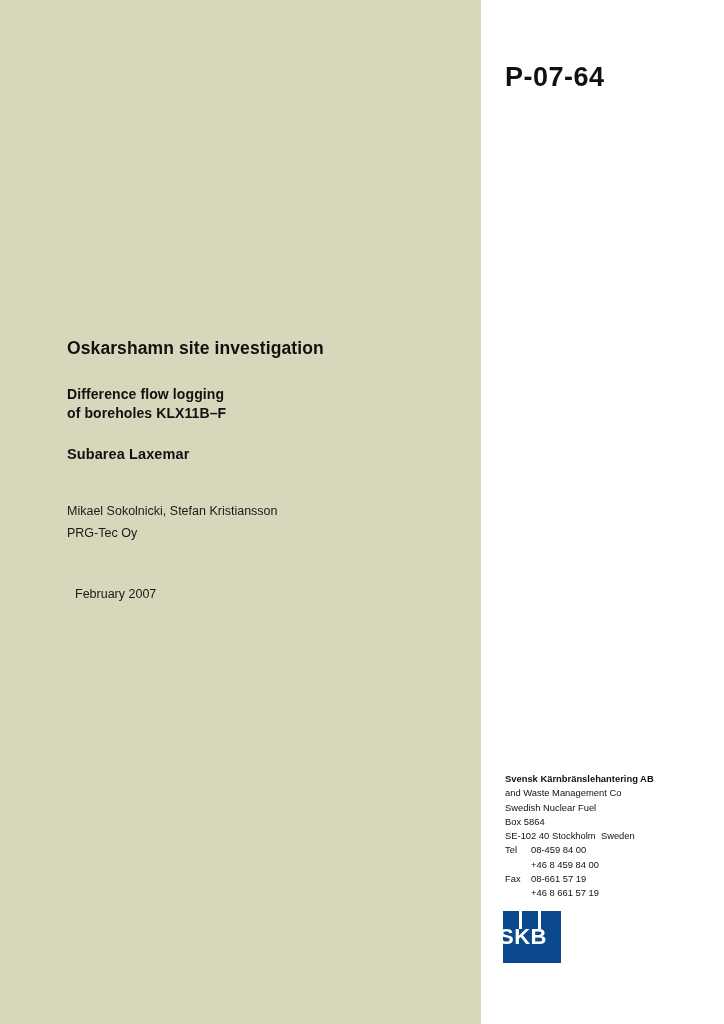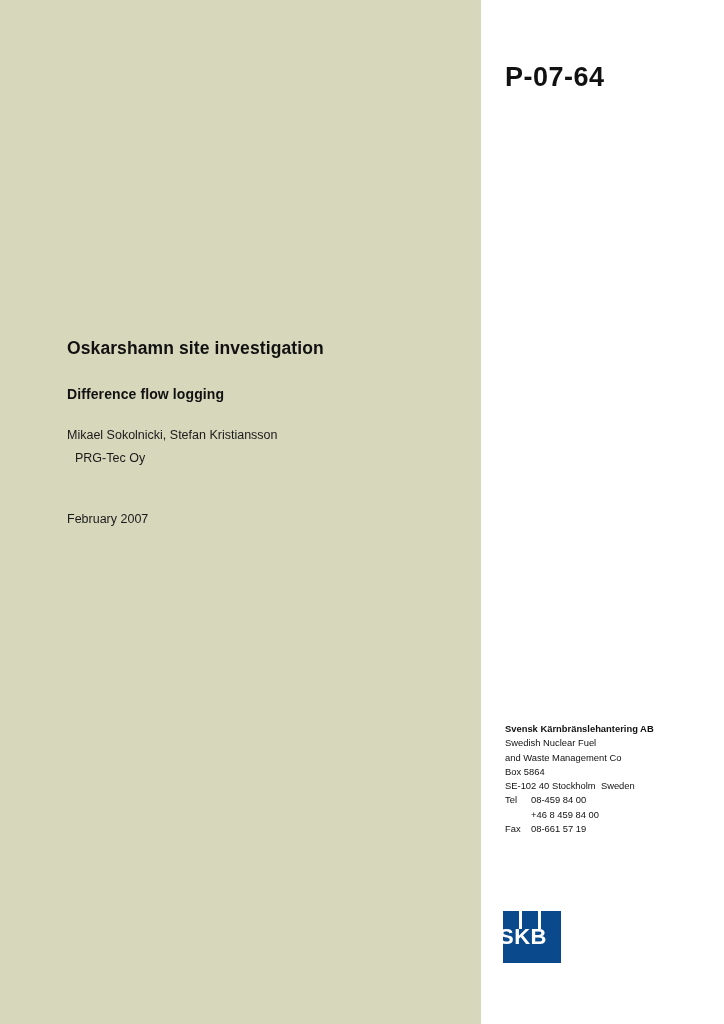--- a/index.html
+++ b/index.html
@@ -78,33 +78,33 @@
   }
   .authors {
     font-size: 12.5px;
     color: #1a1a1a;
     margin: 16px 0 3px 0;
     line-height: 1.55;
   }
   .affiliation {
     font-size: 12.5px;
     color: #1a1a1a;
-    margin: 0 0 44px 8px;
+    margin: 0 0 44px 0;
     line-height: 1.55;
   }
   .date {
     font-size: 12.5px;
     color: #1a1a1a;
-    margin: 0;
+    margin: 8px;
   }
   
   .publisher {
     position: absolute;
     left: 505px;
-    top: 722px;
+    top: 772px;
     width: 210px;
     font-size: 9.4px;
     line-height: 1.52;
     color: #111111;
   }
   .publisher .org {
     font-weight: bold;
     font-size: 9.4px;
     margin-bottom: 0px;
   }
@@ -165,43 +165,49 @@
 
   <div class="left-panel"></div>
   <div class="right-panel"></div>
 
   <div class="report-number">P-07-64</div>
 
   <div class="title-block">
     <p class="site-investigation">Oskarshamn site investigation</p>
     <p class="main-title">
       <span>Difference flow logging</span><br>
+      <span>of boreholes KLX11B–F</span>
     </p>
+    <p class="subtitle">Subarea Laxemar</p>
     <p class="authors">Mikael Sokolnicki, Stefan Kristiansson</p>
     <p class="affiliation">PRG-Tec Oy</p>
     <p class="date">February 2007</p>
   </div>
 
   <div class="publisher">
     <div class="org">Svensk Kärnbränslehantering AB</div>
+    <div class="line">and Waste Management Co</div>
     <div class="line">Swedish Nuclear Fuel</div>
-    <div class="line">and Waste Management Co</div>
     <div class="line">Box 5864</div>
     <div class="line">SE-102 40 Stockholm  Sweden</div>
     <div class="phone-row">
       <span class="phone-label">Tel</span>
       <span>08-459 84 00</span>
     </div>
     <div class="phone-row">
       <span class="phone-label"></span>
       <span>+46 8 459 84 00</span>
     </div>
     <div class="phone-row">
       <span class="phone-label">Fax</span>
       <span>08-661 57 19</span>
+    </div>
+    <div class="phone-row">
+      <span class="phone-label"></span>
+      <span>+46 8 661 57 19</span>
     </div>
   </div>
 
   <div class="logo">
     <div class="logo-inner">
       <div class="logo-gap g1"></div>
       <div class="logo-gap g2"></div>
       <div class="logo-text">SKB</div>
     </div>
   </div>

